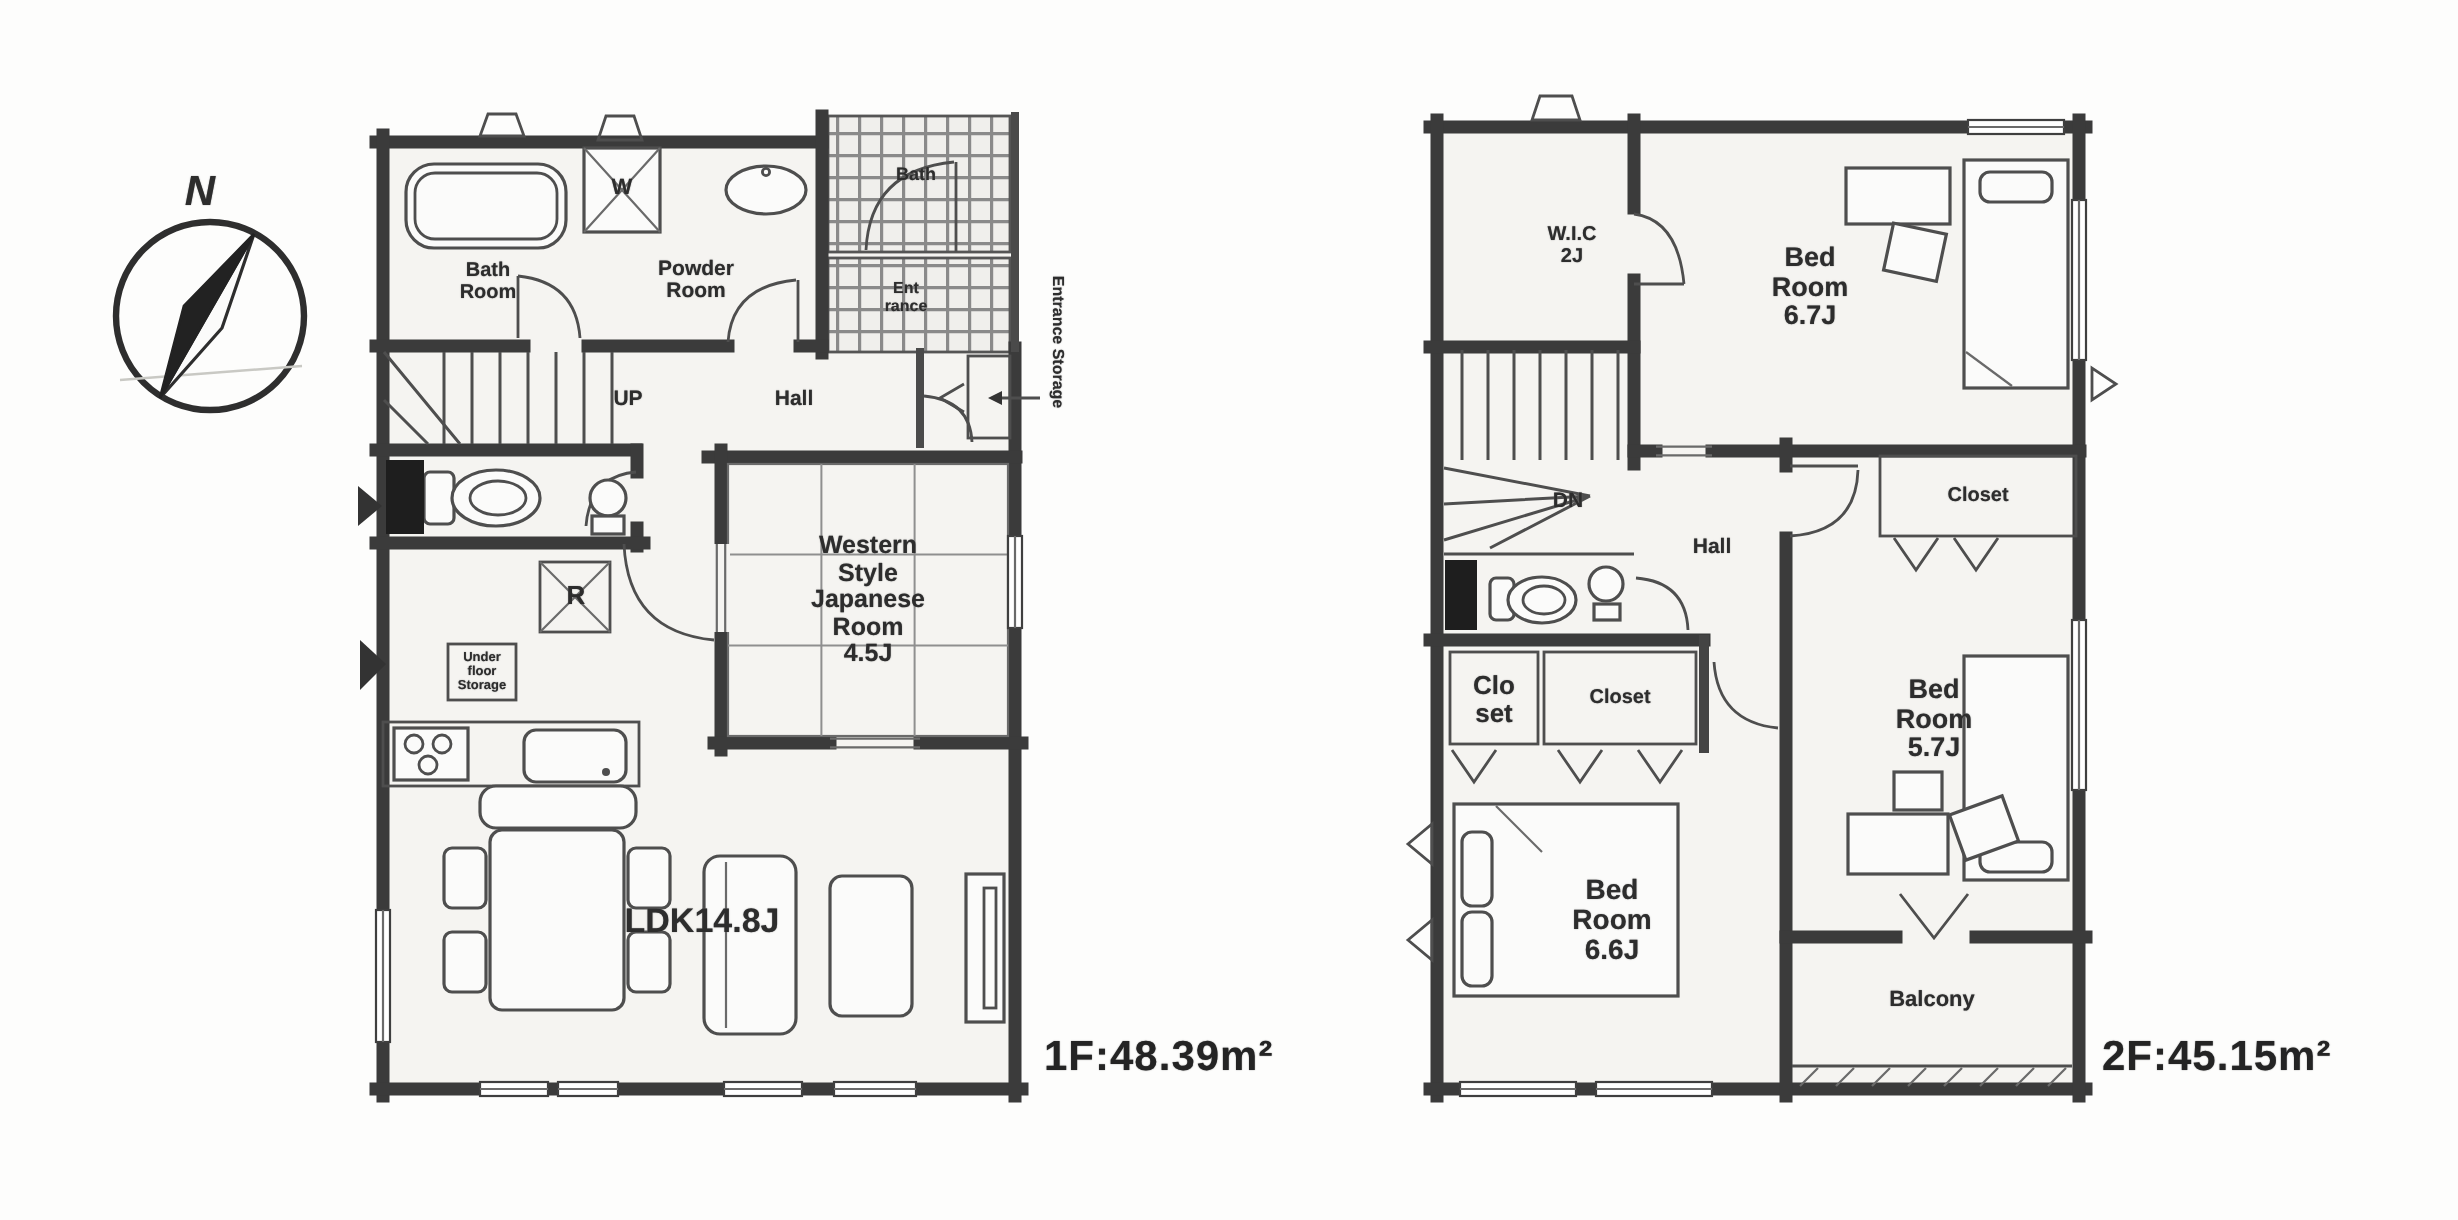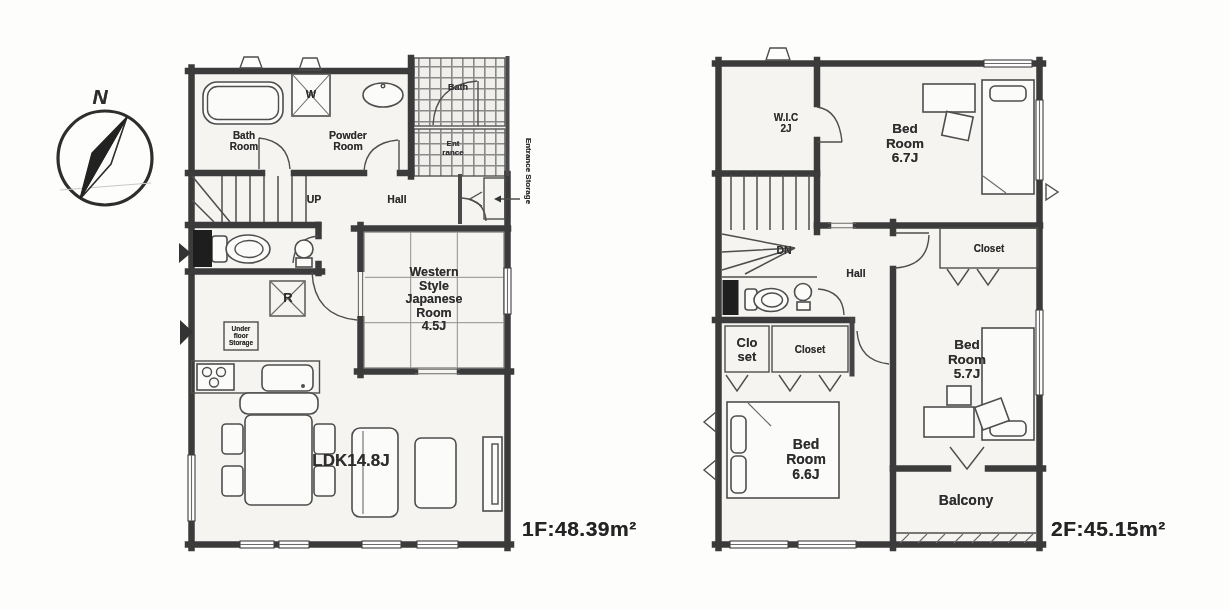--- a/index.html
+++ b/index.html
@@ -318,18 +318,18 @@
 <div class="lbl" style="left:856px;top:274px;font-size:10.5px">Hall</div>
 <div class="lbl" style="left:747px;top:350px;font-size:13px">Clo
 set</div>
 <div class="lbl" style="left:810px;top:350px;font-size:10px">Closet</div>
 <div class="lbl" style="left:967px;top:360px;font-size:13.5px">Bed
 Room
 5.7J</div>
 <div class="lbl" style="left:806px;top:460px;font-size:14px">Bed
 Room
 6.6J</div>
-<div class="lbl" style="left:966px;top:501px;font-size:14px">Balcony</div>
+<div class="lbl" style="left:966px;top:501px;font-size:11px">Balcony</div>
 
 <div class="area" style="left:522px;top:517px">1F:48.39m²</div>
 <div class="area" style="left:1051px;top:517px">2F:45.15m²</div>
 
 </div>
 
 </body></html>

